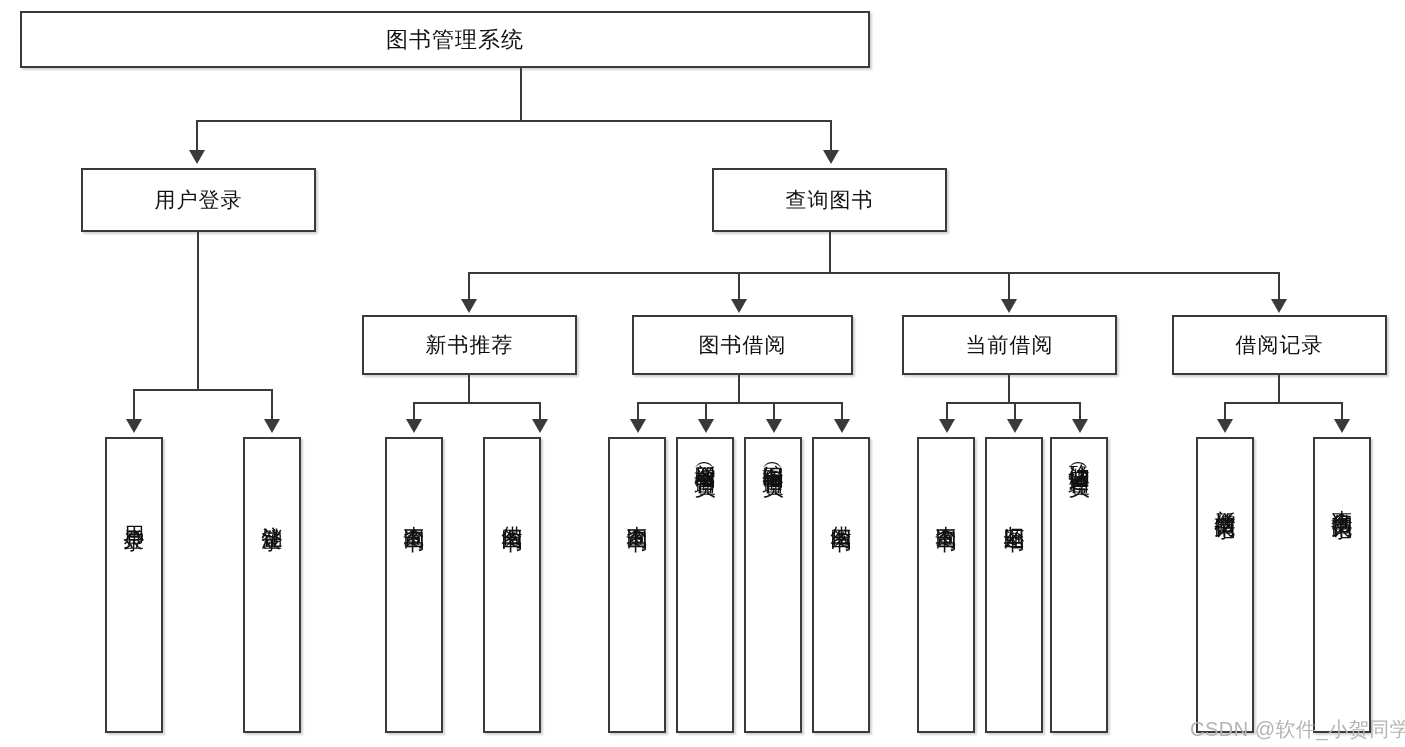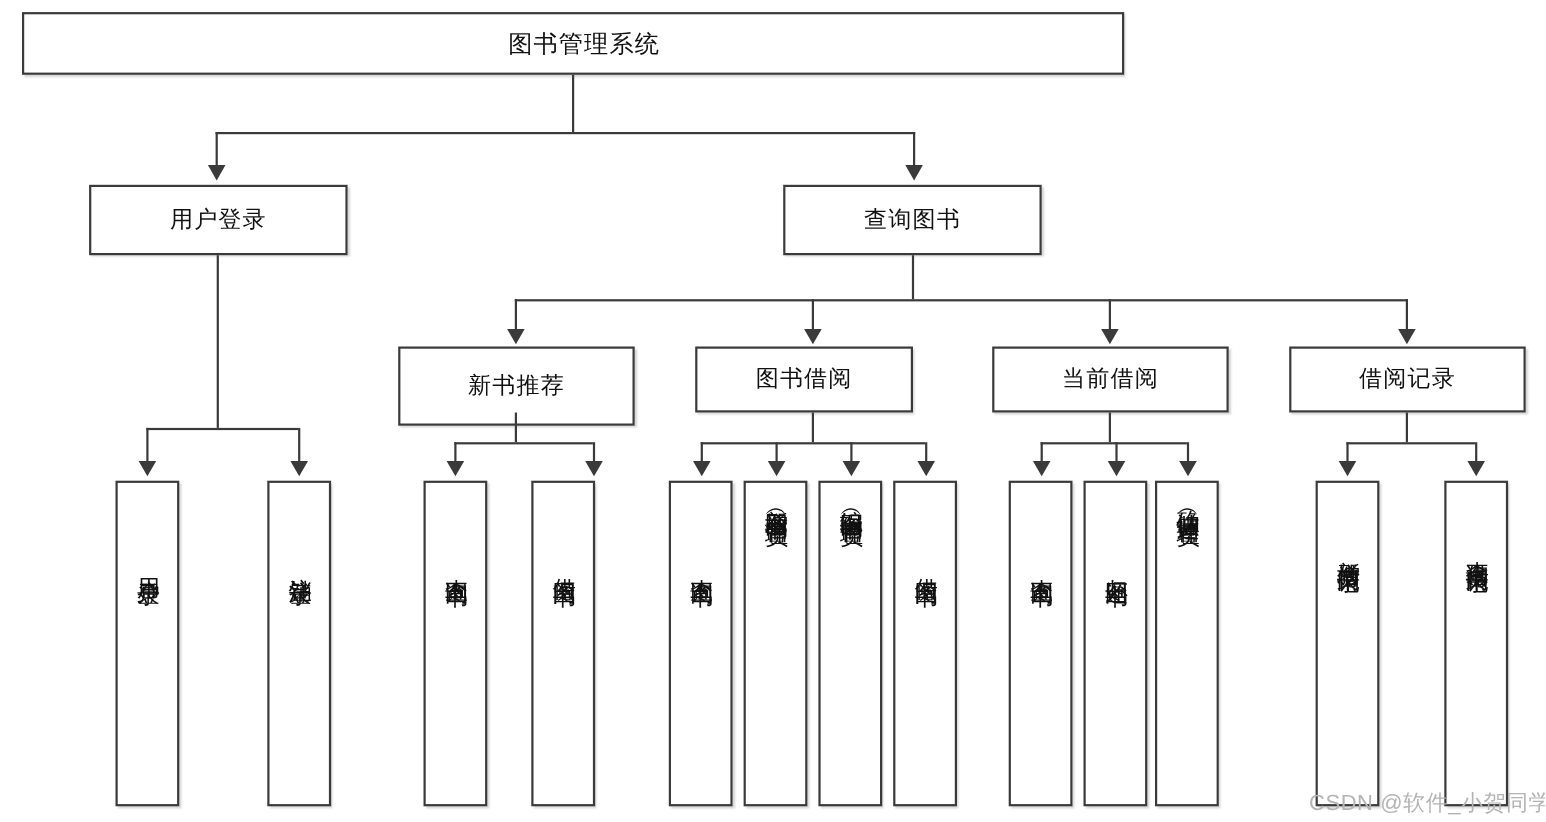--- a/index.html
+++ b/index.html
@@ -75,21 +75,21 @@
     color: #b4b4b4;
     white-space: nowrap;
     letter-spacing: 0.5px;
   }
 </style>
 </head>
 <body>
 
 <div id="canvas">
 
-  <div class="node root" style="left:20px; top:11px; width:1002px; height:57px;padding-left:20px;">
+  <div class="node root" style="left:20px; top:11px; width:850px; height:57px;padding-left:20px;">
     <span class="node-label">图书管理系统</span>
   </div>
 
   <div class="edge v" style="left:520px; top:68px; height:52px;"></div>
 
   <div class="edge h" style="left:196px; top:120px; width:636px;"></div>
 
   <div class="edge v" style="left:196px; top:120px; height:32px;"></div>
   <div class="arrow" style="left:189px; top:150px;"></div>
   <div class="edge v" style="left:830px; top:120px; height:32px;"></div>
@@ -113,24 +113,24 @@
   <div class="edge h" style="left:468px; top:272px; width:812px;"></div>
   <div class="edge v" style="left:468px; top:272px; height:28px;"></div>
   <div class="arrow" style="left:461px; top:299px;"></div>
   <div class="edge v" style="left:738px; top:272px; height:28px;"></div>
   <div class="arrow" style="left:731px; top:299px;"></div>
   <div class="edge v" style="left:1008px; top:272px; height:28px;"></div>
   <div class="arrow" style="left:1001px; top:299px;"></div>
   <div class="edge v" style="left:1278px; top:272px; height:28px;"></div>
   <div class="arrow" style="left:1271px; top:299px;"></div>
 
-  <div class="node" style="left:362px; top:315px; width:215px; height:72px;">
+  <div class="node" style="left:362px; top:315px; width:215px; height:60px;">
     <span class="node-label">新书推荐</span>
   </div>
-  <div class="node" style="left:632px; top:315px; width:198px; height:60px;">
+  <div class="node" style="left:632px; top:315px; width:221px; height:60px;">
     <span class="node-label">图书借阅</span>
   </div>
   <div class="node" style="left:1172px; top:315px; width:215px; height:60px;">
     <span class="node-label">借阅记录</span>
   </div>
   <div class="node" style="left:902px; top:315px; width:215px; height:60px;">
     <span class="node-label">当前借阅</span>
   </div>
 
   <div class="edge v" style="left:468px; top:375px; height:27px;"></div>

